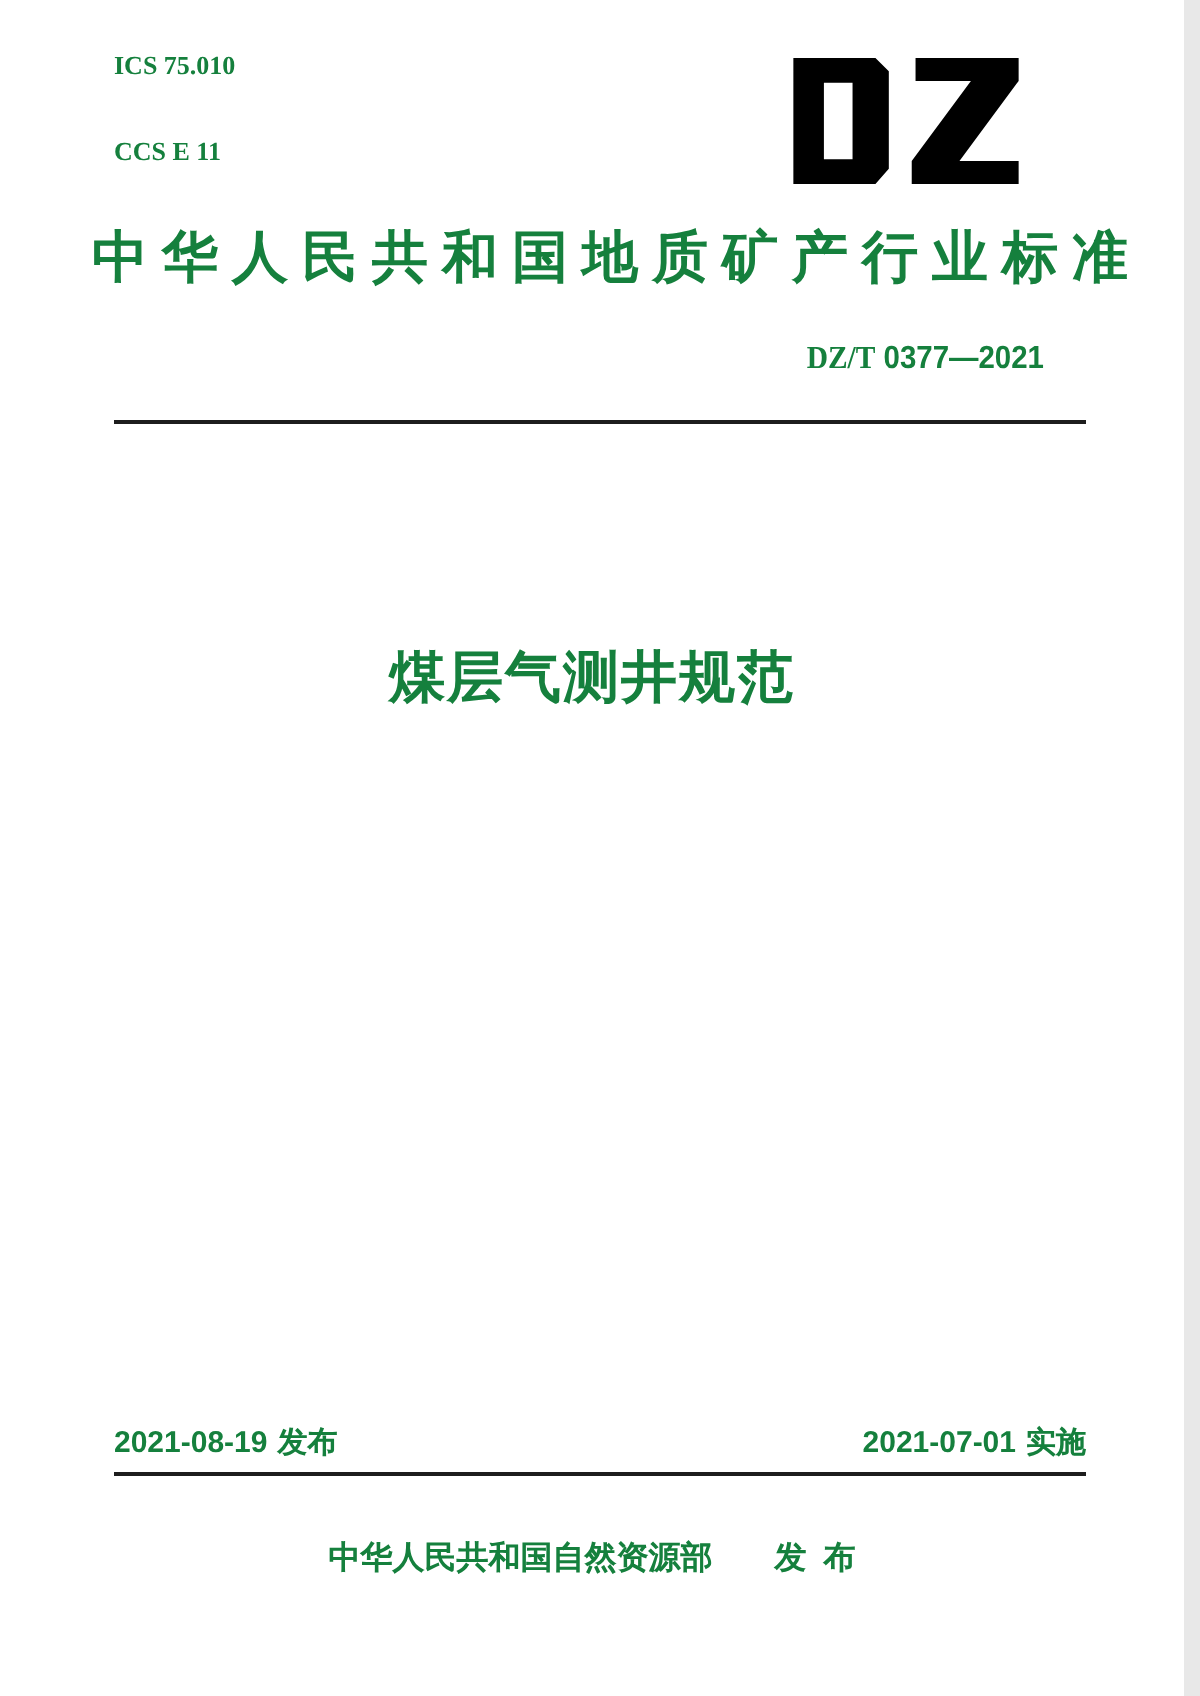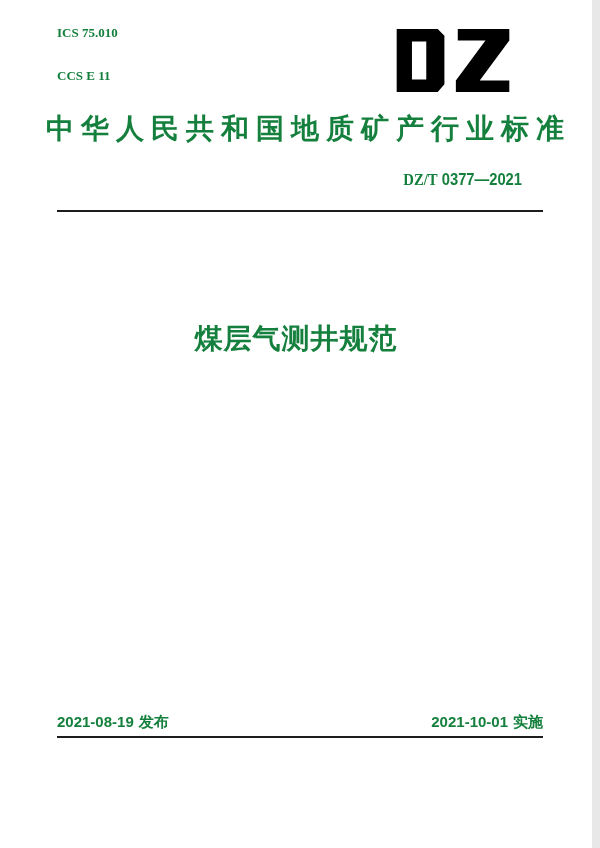--- a/index.html
+++ b/index.html
@@ -69,21 +69,25 @@
 
   <div class="abs title-zh">煤层气测井规范</div>
 
 
   <div class="abs dates">
     <div class="date-group">
       <span>2021-08-19</span>
       <span>发布</span>
     </div>
     <div class="date-group">
-      <span>2021-10-01</span>
+      <span>2021-07-01</span>
       <span>实施</span>
     </div>
   </div>
 
   <div class="abs rule rule-bottom"></div>
 
+  <div class="abs publisher">
+    <span class="org">中华人民共和国自然资源部</span>
+    <span class="action">发 布</span>
+  </div>
 
 </div>
 
 </body></html>

